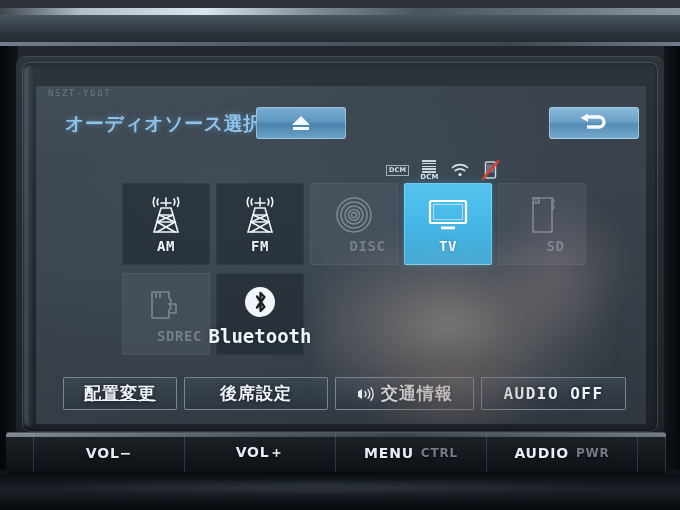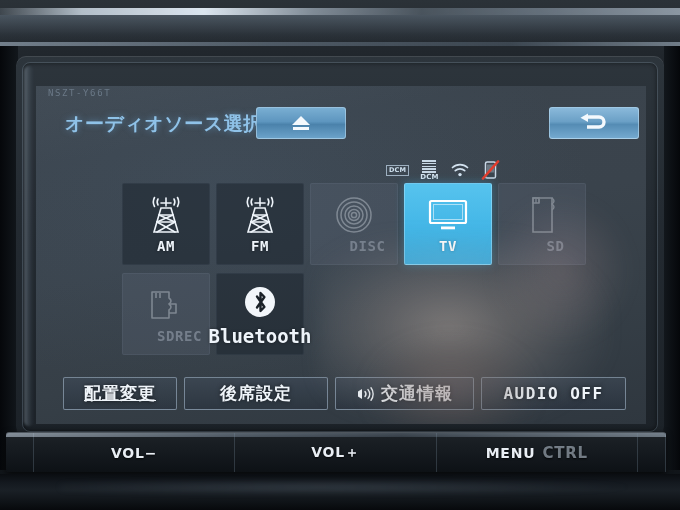--- a/index.html
+++ b/index.html
@@ -257,21 +257,21 @@
     gap: 7px;
     color: #e9eef4;
     font-size: 14px; font-weight: 700;
     letter-spacing: .8px;
     border-right: 1px solid rgba(120,138,156,.30);
     position: relative;
     text-shadow: 0 1px 2px rgba(0,0,0,.8);
   }
   .hw-btn:last-child { border-right: none; }
   .hw-btn .sub {
-    font-size: 15px; font-weight: 700; letter-spacing: .8px;
+    font-size: 12px; font-weight: 700; letter-spacing: .8px;
     color: rgba(185,198,212,.60);
   }
   .hw-end {
     width: 28px; flex: none;
     border-right: 1px solid rgba(120,138,156,.30);
   }
 
   
   .dash-bottom {
     position: absolute;
@@ -503,18 +503,22 @@
     <div class="hw-btn">
       <span>VOL−</span>
     </div>
     <div class="hw-btn">
       <span>VOL＋</span>
     </div>
     <div class="hw-btn">
       <span>MENU</span>
       <span class="sub">CTRL</span>
     </div>
+    <div class="hw-btn">
+      <span>AUDIO</span>
+      <span class="sub">PWR</span>
+    </div>
     <div class="hw-end"></div>
   </div>
 
   <div class="dash-bottom"></div>
 
 </div>
 
 </body></html>

